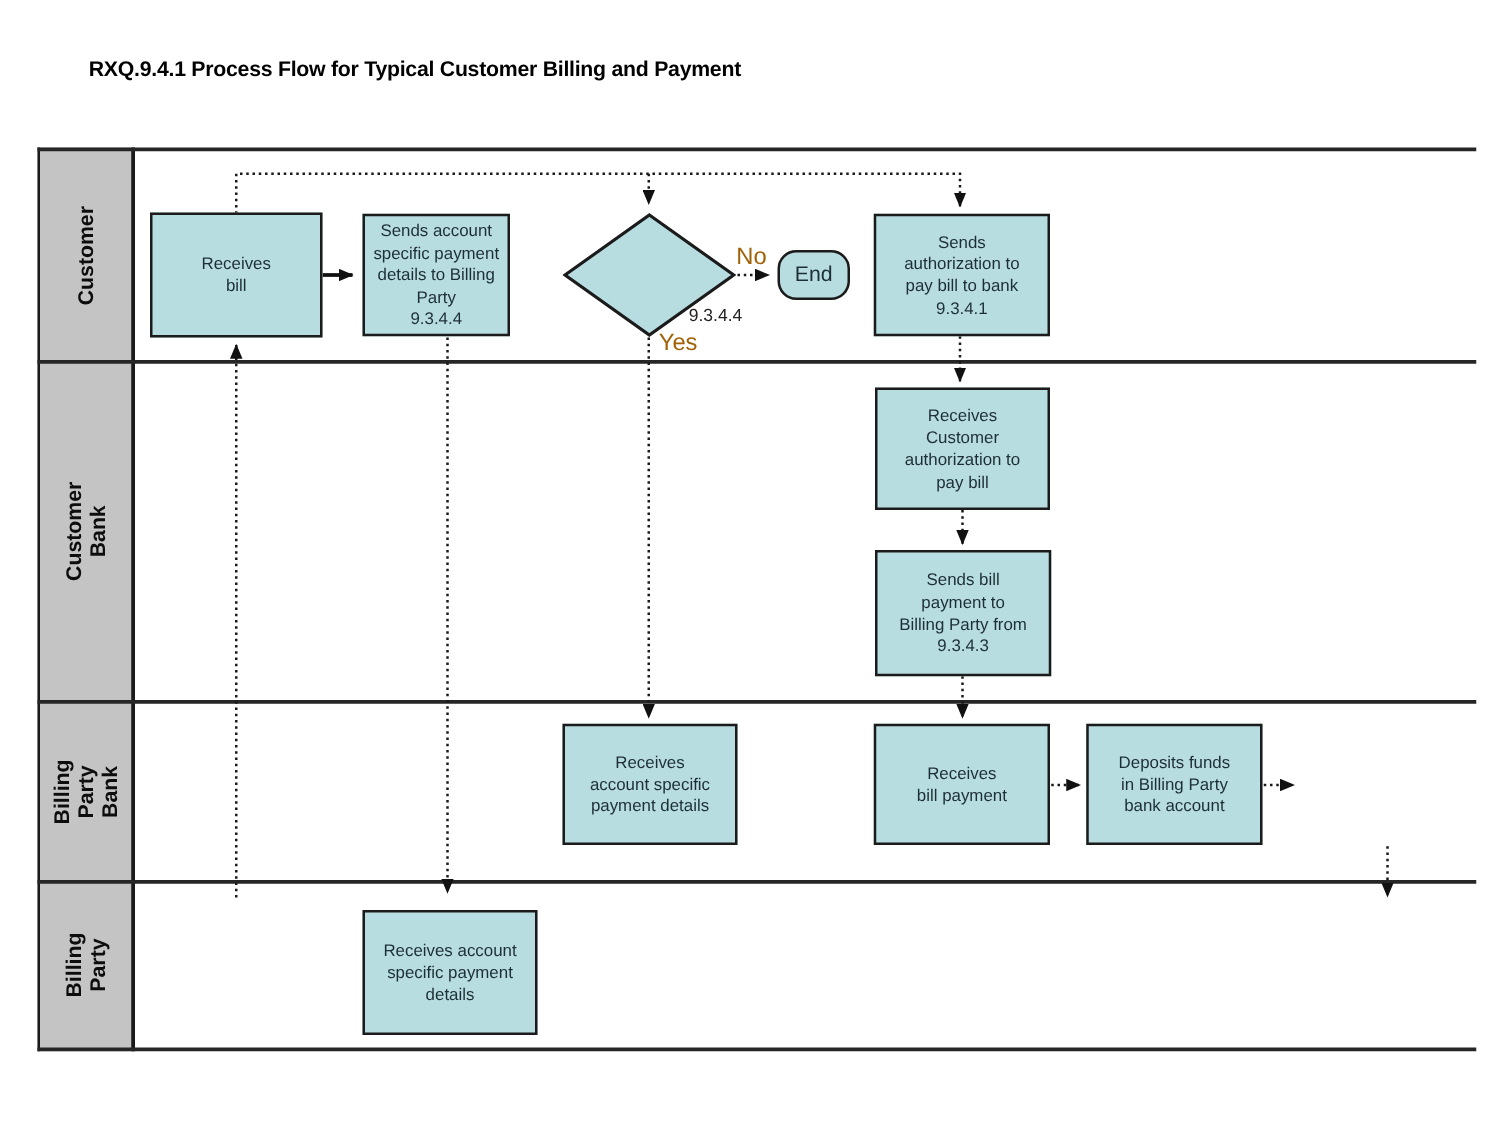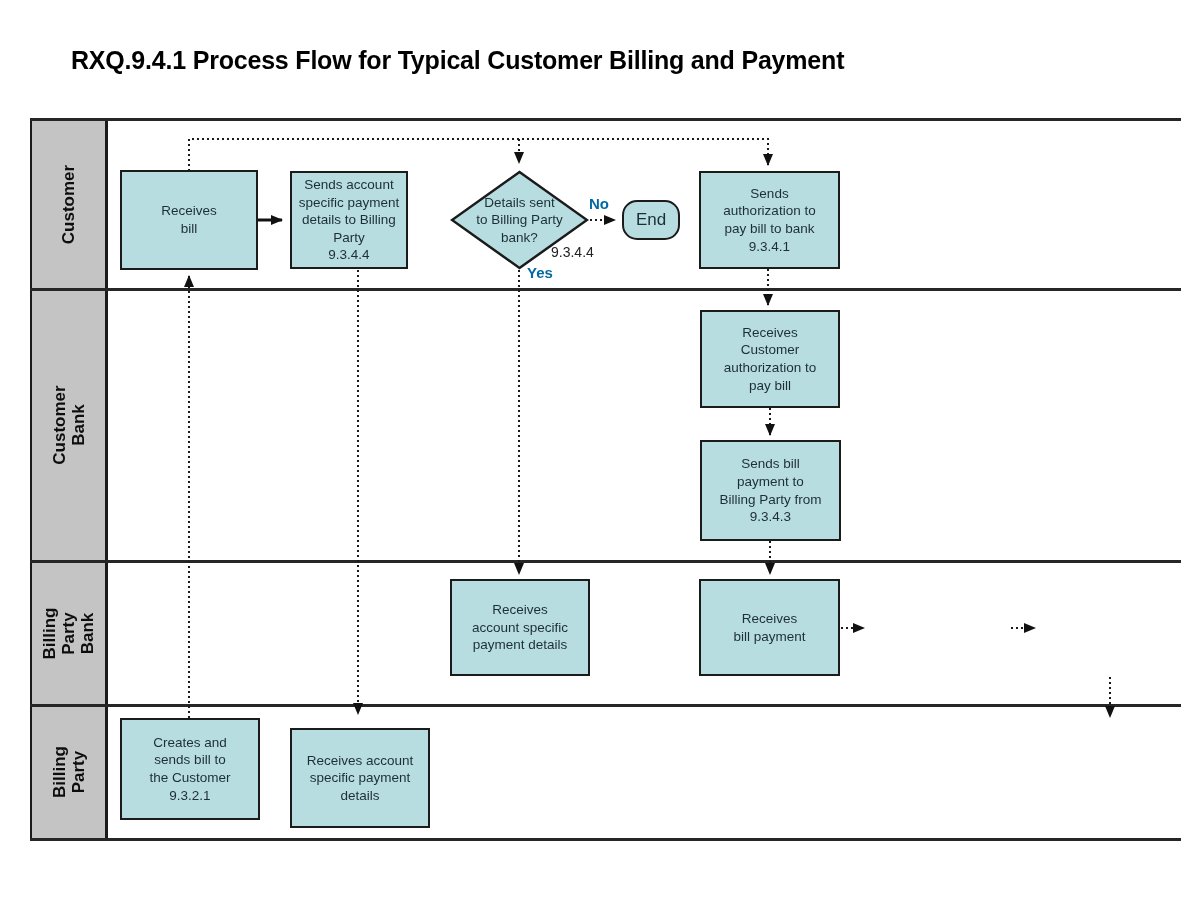--- a/index.html
+++ b/index.html
@@ -1,18 +1,18 @@
 <!DOCTYPE html>
 <html><head>
 <meta charset="utf-8">
 <style>
   html,body{margin:0;padding:0;background:#fff;}
   body{font-family:"Liberation Sans","DejaVu Sans",sans-serif;}
   .page{position:relative;width:1200px;height:900px;background:#fff;overflow:hidden;}
-  .title{position:absolute;left:71px;top:46px;font-size:25px;font-weight:bold;color:#000;letter-spacing:-0.2px;}
+  .title{position:absolute;left:71px;top:46px;font-size:17px;font-weight:bold;color:#000;letter-spacing:-0.2px;}
 
   
   .hline{position:absolute;left:30px;width:1151px;height:3px;background:#262626;z-index:2;}
   .lane-header-col{position:absolute;left:30px;top:118px;width:78px;height:723px;background:#c4c4c4;
     border-left:2px solid #1a1a1a;border-right:3px solid #1a1a1a;box-sizing:border-box;z-index:1;}
   .lane-cell{position:absolute;left:30px;width:78px;display:flex;align-items:center;justify-content:center;z-index:2;}
   .lane-label{transform:rotate(-90deg);font-weight:bold;font-size:17px;white-space:pre-line;
     text-align:center;line-height:1.12;color:#0d0d0d;}
 
   
@@ -22,21 +22,21 @@
   .terminator{border-radius:15px;}
   .terminator .node-label{font-size:17px;}
   .diamond{background:none;border:none;}
   .diamond svg{position:absolute;left:0;top:0;width:100%;height:100%;}
   .diamond .node-label{position:relative;z-index:1;font-size:13.5px;}
 
   
   .connector-layer{position:absolute;left:0;top:0;width:1200px;height:900px;z-index:2;pointer-events:none;}
 
   
-  .edge-label{position:absolute;z-index:4;font-weight:bold;font-size:15px;color:#0369a1;}
+  .edge-label{position:absolute;z-index:4;font-weight:normal;font-size:19px;color:#a16207;}
   .edge-ref{position:absolute;z-index:4;font-size:14px;color:#222;}
 </style>
 </head>
 <body>
 
 <div class="page">
 
   <div class="title">RXQ.9.4.1 Process Flow for Typical Customer Billing and Payment</div>
 
   <div class="hline" style="top:118px"></div>
@@ -107,23 +107,20 @@
     <span class="node-label">Sends account
 specific payment
 details to Billing
 Party
 9.3.4.4</span>
   </div>
   <div class="node diamond" style="left:450px;top:170px;width:139px;height:100px">
     <svg viewBox="0 0 139 100" preserveAspectRatio="none">
       <polygon points="69.5,2 137,50 69.5,98 2,50" fill="#b8dde0" stroke="#1b1b1b" stroke-width="2.5"></polygon>
     </svg>
-    <span class="node-label">Details sent
-to Billing Party
-bank?</span>
   </div>
   <div class="node terminator" style="left:622px;top:200px;width:58px;height:40px">
     <span class="node-label">End</span>
   </div>
   <div class="node" style="left:699px;top:171px;width:141px;height:98px">
     <span class="node-label">Sends
 authorization to
 pay bill to bank
 9.3.4.1</span>
   </div>
@@ -143,26 +140,25 @@
 
   <div class="node" style="left:450px;top:579px;width:140px;height:97px">
     <span class="node-label">Receives
 account specific
 payment details</span>
   </div>
   <div class="node" style="left:699px;top:579px;width:141px;height:97px">
     <span class="node-label">Receives
 bill payment</span>
   </div>
+  <div class="node" style="left:869px;top:579px;width:141px;height:97px">
+    <span class="node-label">Deposits funds
+in Billing Party
+bank account</span>
+  </div>
 
-  <div class="node" style="left:120px;top:718px;width:140px;height:102px">
-    <span class="node-label">Creates and
-sends bill to
-the Customer
-9.3.2.1</span>
-  </div>
   <div class="node" style="left:290px;top:728px;width:140px;height:100px">
     <span class="node-label">Receives account
 specific payment
 details</span>
   </div>
 
 </div>
 
 </body></html>

